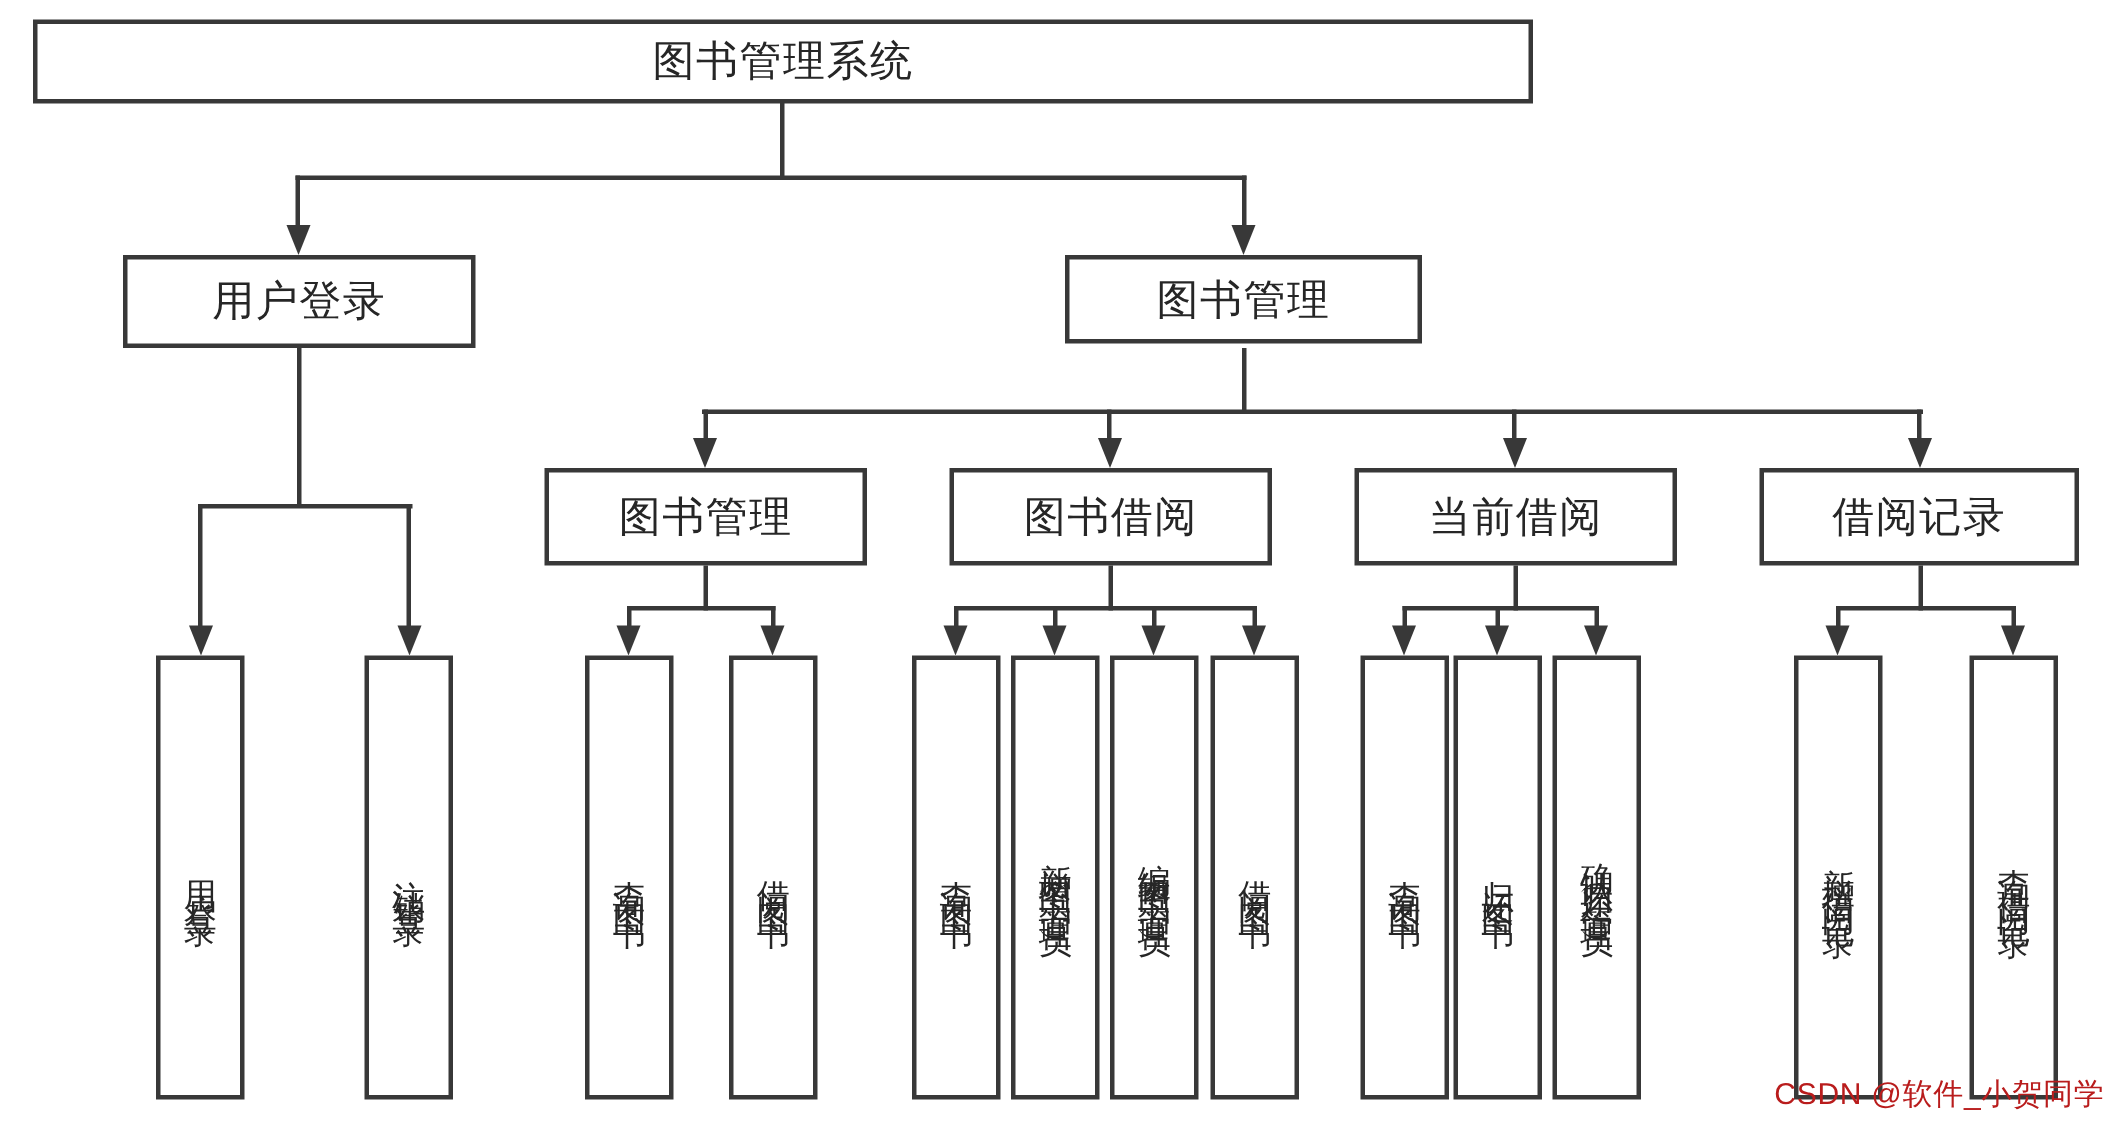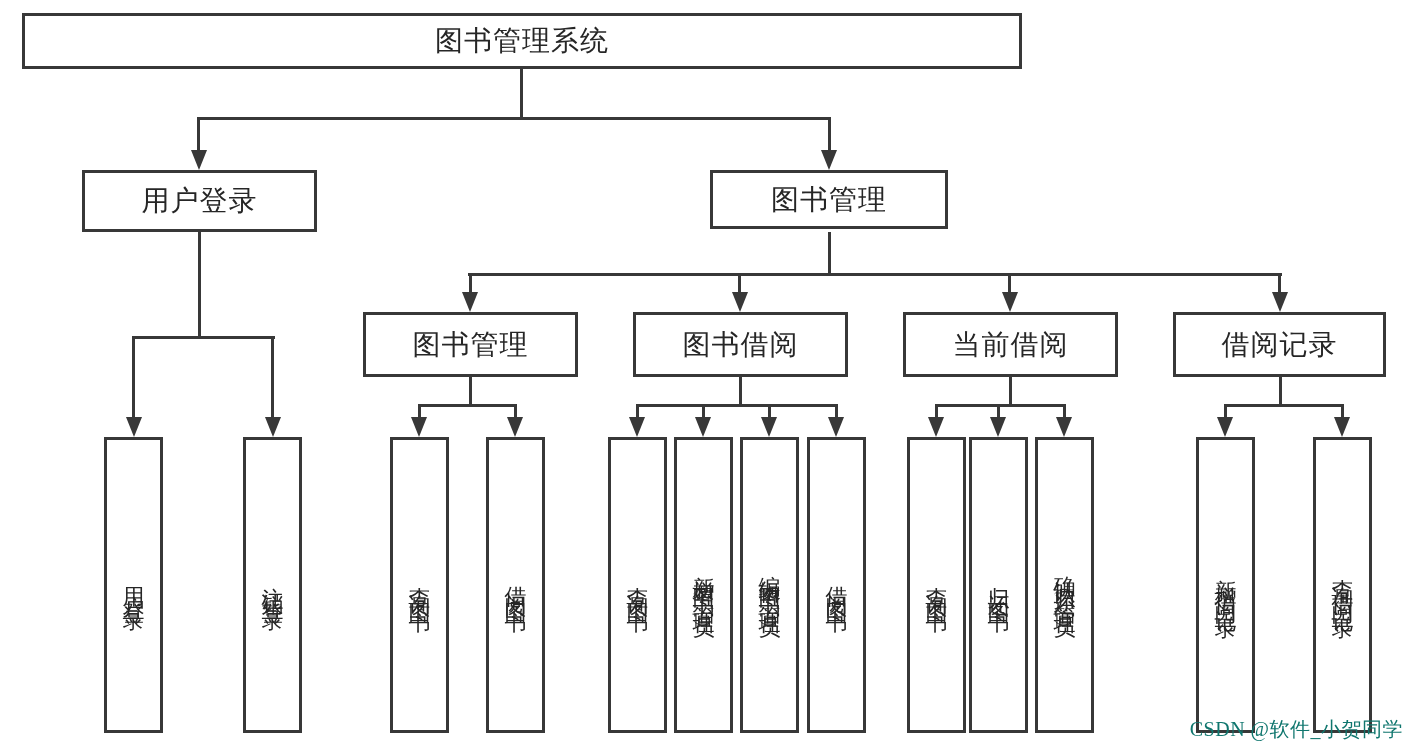--- a/index.html
+++ b/index.html
@@ -42,24 +42,23 @@
     position:absolute;
     width:0;height:0;
     border-left:8px solid transparent;
     border-right:8px solid transparent;
     border-top:20px solid #383838;
   }
   .watermark{
     position:absolute;
     right:2px;top:716px;
     font-size:20px;
-    color:#0f766e;
+    color:#b91c1c;
     letter-spacing:0.5px;
     white-space:nowrap;
-    font-family:Liberation Serif, serif;
   }
 </style>
 </head>
 <body>
 
 <div class="stage">
 
   <div class="box" style="left:22px;top:13px;width:1000px;height:56px">
     <span class="hlabel">图书管理系统</span>
   </div>

